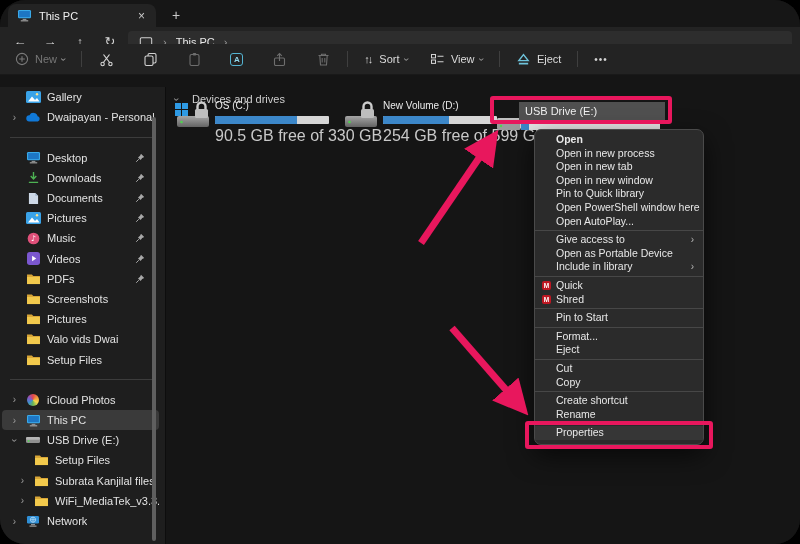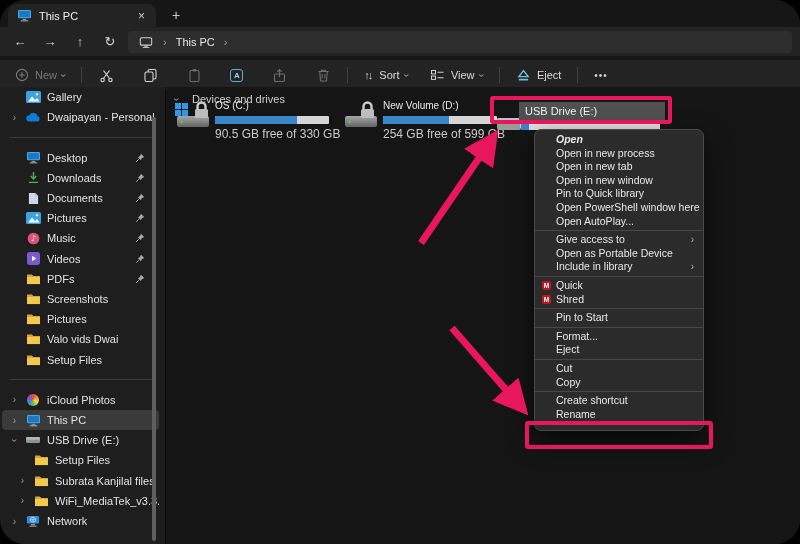--- a/index.html
+++ b/index.html
@@ -19,21 +19,21 @@
   
   .navbar{position:absolute;left:0;top:27px;width:800px;height:29px;background:#232323;}
   .navbtn{position:absolute;top:4px;width:24px;height:22px;text-align:center;line-height:22px;
           font-size:13px;color:#d6d6d6;border-radius:4px;}
   .addrbar{position:absolute;left:128px;top:4px;width:664px;height:22px;background:#2d2d2d;
            border-radius:4px;display:flex;align-items:center;padding:0 10px;gap:9px;}
   .crumb-sep{color:#9f9f9f;font-size:11px;}
   .crumb{color:#e8e8e8;}
 
   
-  .toolbar{position:absolute;left:0;top:60px;width:800px;height:31px;background:#232323;
+  .toolbar{position:absolute;left:0;top:44px;width:800px;height:31px;background:#232323;
            border-bottom:1px solid #191919;display:flex;align-items:center;}
   .tb-sep{width:1px;height:16px;background:#3f3f3f;margin:0 8px;}
   .tbtn{display:flex;align-items:center;gap:5px;padding:0 8px;height:24px;border-radius:4px;color:#dcdcdc;}
   .tbtn.dim{color:#777;}
   .tb-ic{display:inline-flex;width:16px;height:16px;align-items:center;justify-content:center;}
   .chev{display:inline-block;transform:rotate(90deg);font-size:10px;color:#9a9a9a;}
   .sort-gl{font-size:11px;letter-spacing:-2px;color:#d4d4d4;margin-right:3px;}
   .more{letter-spacing:1px;color:#d4d4d4;font-size:10px;}
   .ren-box{width:13px;height:13px;border:1px solid #54b4d2;border-radius:3px;color:#8fd4e8;
            font-size:8px;line-height:11px;text-align:center;font-weight:bold;}
@@ -55,30 +55,30 @@
   .sdiv{height:1px;background:#3c3c3c;margin:9.6px 10px;}
   .sscroll{position:absolute;left:152px;top:30px;width:4px;height:424px;background:#5f5f5f;border-radius:2px;}
 
   
   .sect{position:absolute;left:5px;top:6px;display:flex;align-items:center;gap:11px;color:#cfcfcf;}
   .tile{position:absolute;top:13px;display:flex;gap:4px;}
   .tcol{display:flex;flex-direction:column;}
   .tname{font-size:10px;color:#eaeaea;height:14px;}
   .tbar{width:114px;height:8px;background:#d6d6d6;margin-top:2px;border-radius:1px;overflow:hidden;}
   .tfill{height:8px;background:#3c87c9;}
-  .tfree{font-size:12px;color:#c9c9c9;margin-top:3px;white-space:nowrap;}
+  .tfree{font-size:16px;color:#c9c9c9;margin-top:3px;white-space:nowrap;}
   .usb-label{position:absolute;left:352px;top:15px;width:146px;height:19px;background:#505050;
              color:#f0f0f0;line-height:19px;padding-left:6px;}
   .usb-bar{position:absolute;left:354px;top:36px;width:139px;height:7px;background:#e3e3e3;overflow:hidden;}
 
   
   .menu{position:absolute;left:534px;top:129px;width:170px;background:#2b2b2b;border:1px solid #4a4a4a;
         border-radius:7px;padding:3px 0 4px;z-index:10;box-shadow:0 10px 26px rgba(0,0,0,.65);}
   .mi{height:13.6px;line-height:13.6px;padding-left:21px;font-size:10.5px;color:#e8e8e8;position:relative;}
-  .mi.bold .ml{font-weight:bold;font-style:italic;}
+  .mi.bold .ml{font-weight:bold;}
   .mi.hov{background:#363636;}
   .sub{position:absolute;right:9px;top:0;color:#b5b5b5;font-size:10px;}
   .msep{height:1px;background:#474747;margin:2px 0;}
   .mico{position:absolute;left:7px;top:2.5px;width:9px;height:9px;background:#bf1722;border-radius:2px;
         color:#fff;font-size:6.5px;line-height:9px;text-align:center;font-weight:bold;}
 
   
   .ann-rect{position:absolute;border:4px solid #e8175d;border-radius:3px;z-index:40;}
   .r1{left:490px;top:96px;width:182px;height:28px;}
   .r2{left:525px;top:421px;width:188px;height:28px;}
@@ -569,20 +569,21 @@
     <div class="msep"></div>
     <div class="mi"><span class="ml">Format...</span></div>
     <div class="mi"><span class="ml">Eject</span></div>
     <div class="msep"></div>
     <div class="mi"><span class="ml">Cut</span></div>
     <div class="mi"><span class="ml">Copy</span></div>
     <div class="msep"></div>
     <div class="mi"><span class="ml">Create shortcut</span></div>
     <div class="mi"><span class="ml">Rename</span></div>
     <div class="msep"></div>
+    <div class="mi hov"><span class="ml">Properties</span></div>
   </div>
 
   <div class="ann-rect r1"></div>
   <div class="ann-rect r2"></div>
   <svg class="arrows" width="800" height="544">
     <defs>
       <marker id="ah" markerWidth="5" markerHeight="5" refX="3.4" refY="2.5" orient="auto">
         <path d="M0,0 L5,2.5 L0,5 Z" fill="#e8175d"></path>
       </marker>
     </defs>

